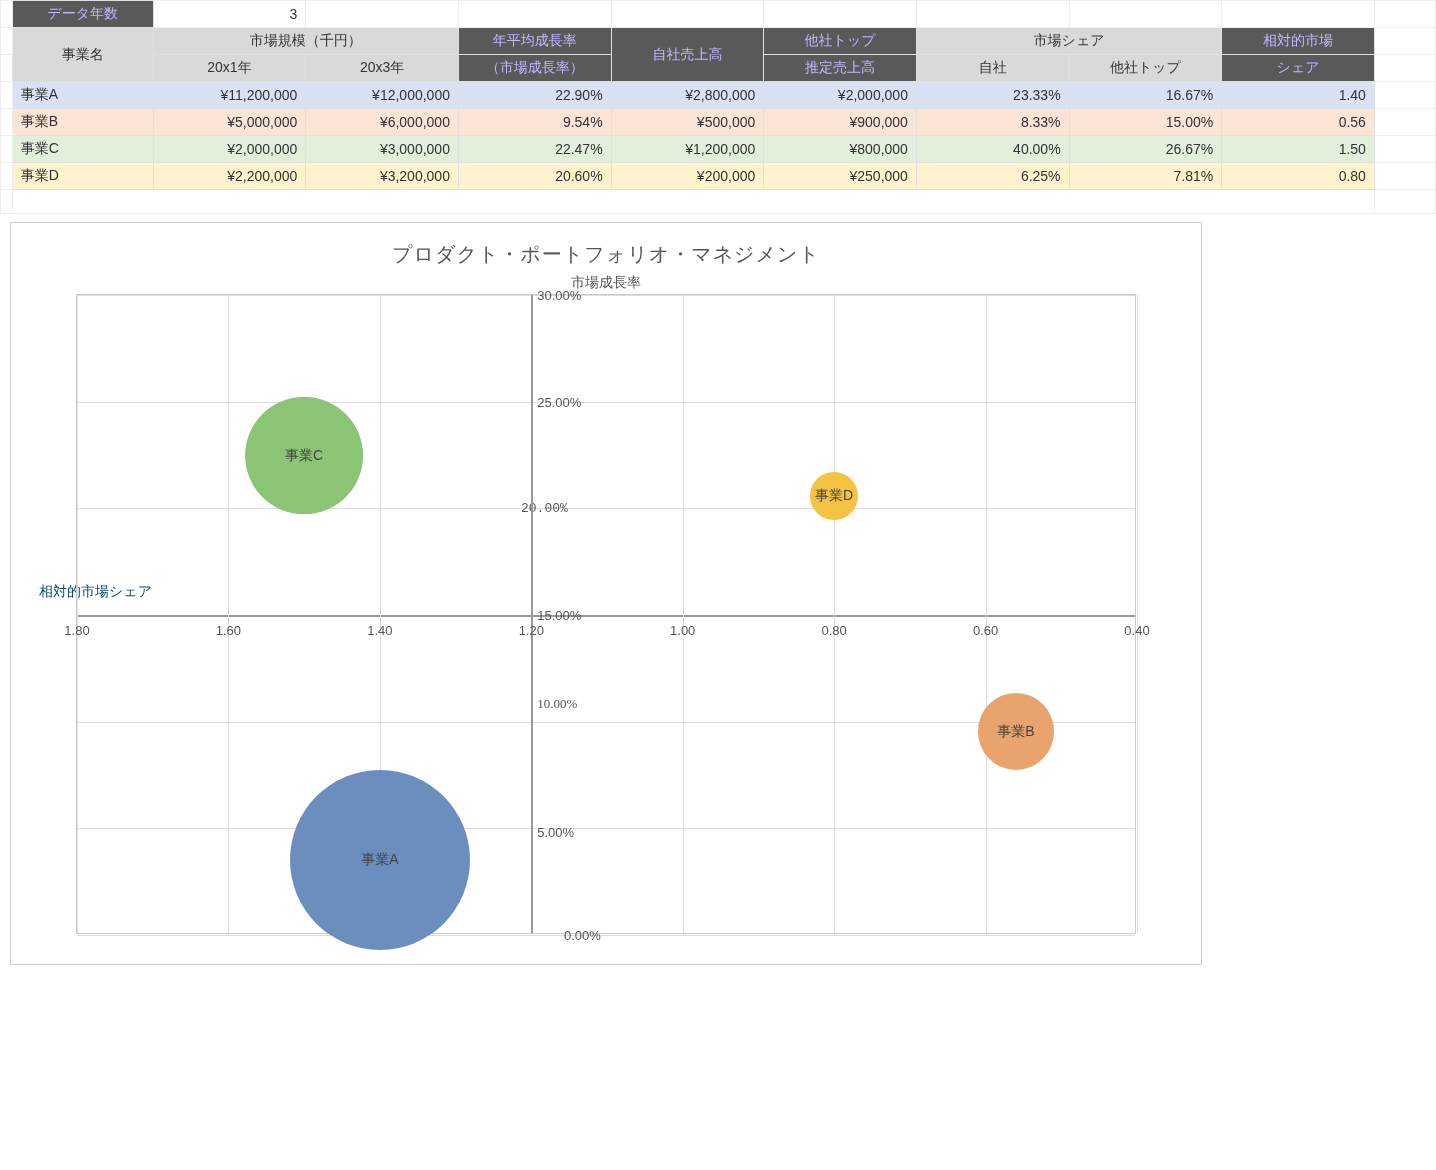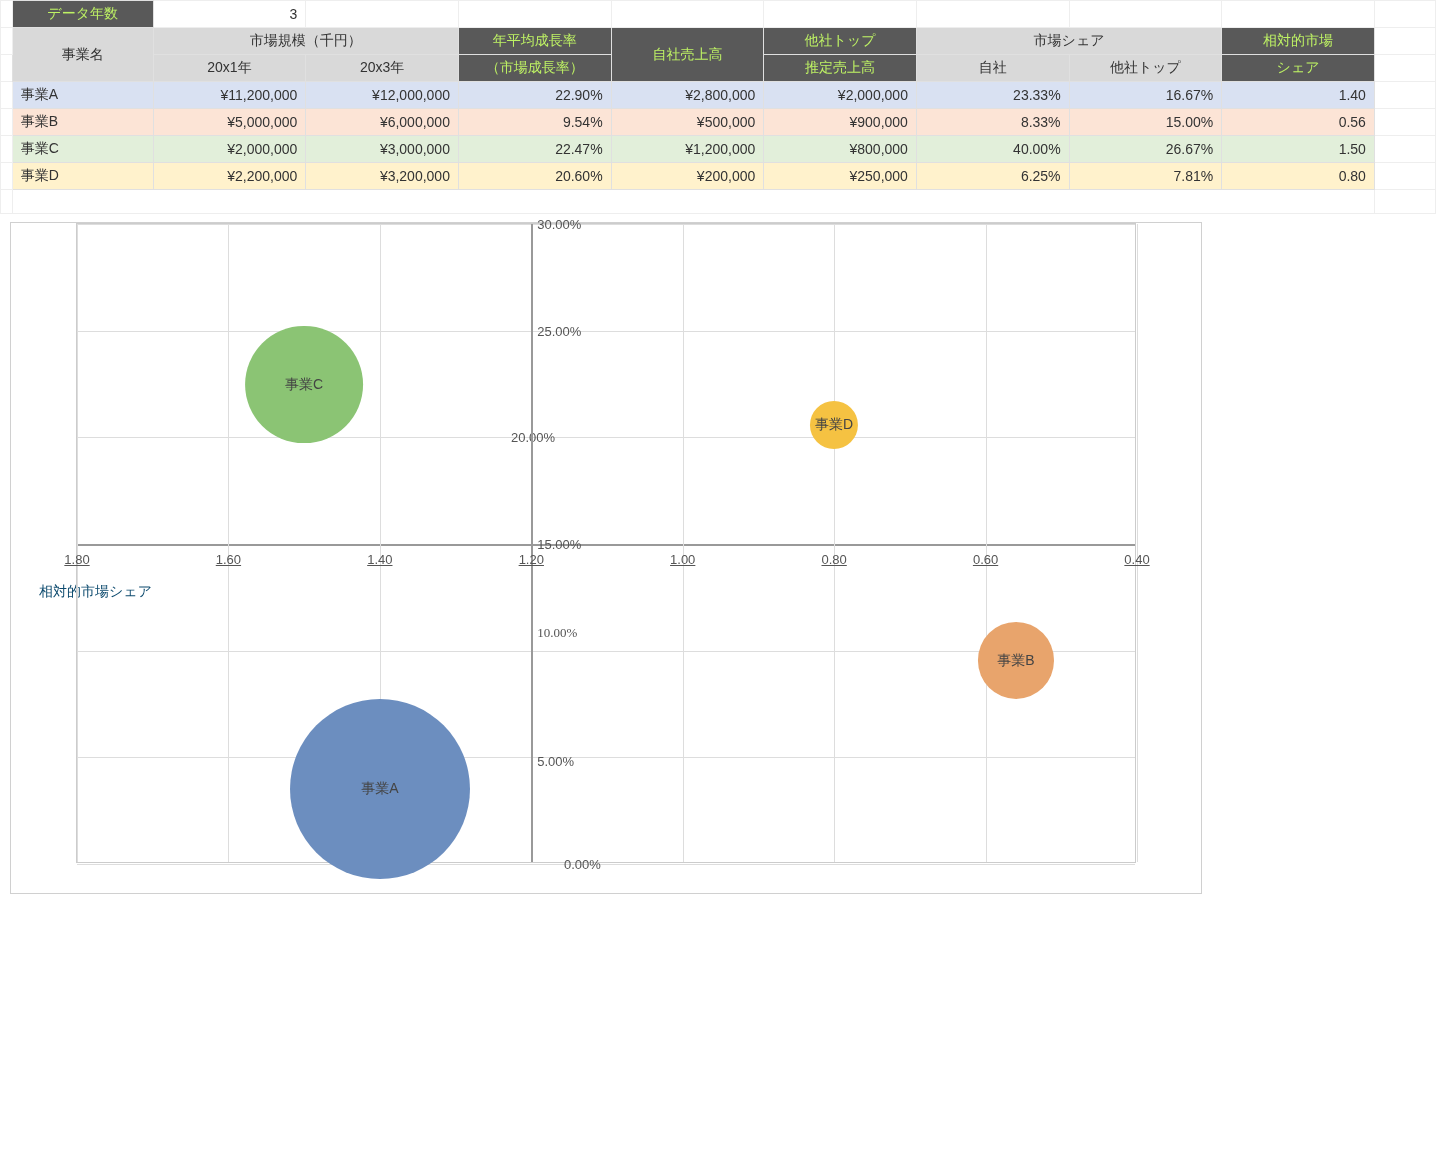--- a/index.html
+++ b/index.html
@@ -6,21 +6,21 @@
     margin: 0;
     font-family: "Hiragino Sans", "Meiryo", sans-serif;
     font-size: 14px;
     background: #fff;
     color: #333;
   }
   .wrap { width: 1436px; }
   table { border-collapse: collapse; width: 100%; table-layout: fixed; }
   td, th { border: 1px solid #e0e0e0; padding: 4px 8px; height: 24px; box-sizing: border-box; }
   .gridline { border: 1px solid #eee; }
-  .hdr-dark { background: #595959; color: #bef264; text-align: center; margin-left: 16px; }
+  .hdr-dark { background: #595959; color: #c4b5fd; text-align: center; margin-left: 16px; }
   .hdr-light { background: #d9d9d9; color: #333; text-align: center; }
   .right { text-align: right; }
   .row-a { background: #d9e1f2; }
   .row-b { background: #fce4d6; }
   .row-c { background: #e2efda; }
   .row-d { background: #fff2cc; }
   .chart-container {
     margin: 8px 10px;
     border: 1px solid #d0d0d0;
     width: 1190px;
@@ -36,21 +36,21 @@
     width: 1060px;
     height: 640px;
     border: 1px solid #ccc;
     box-sizing: border-box;
   }
   .hgrid { position:absolute; left:0; right:0; border-top:1px solid #ddd; }
   .vgrid { position:absolute; top:0; bottom:0; border-left:1px solid #ddd; }
   .hgrid.dark { border-top:2px solid #999; }
   .vgrid.dark { border-left:2px solid #999; }
   .ytick { position:absolute; font-size:13px; color:#555; transform:translateY(-50%); }
-  .xtick { position:absolute; font-size:13px; color:#555; transform:translateX(-50%);text-decoration:underline; }
+  .xtick { position:absolute; font-size:13px; color:#555; transform:translateX(-50%); }
   .bubble { position:absolute; border-radius:50%; display:flex; align-items:center; justify-content:center; font-size:14px; color:#444; transform:translate(-50%,-50%); }
   .bub-a { background:#6c8ebf; }
   .bub-b { background:#e8a46c; }
   .bub-c { background:#8bc474; }
   .bub-d { background:#f5c242; }
   .blank { background:#fff; }
   col.c0 { width: 10px; }
   col.cname { width: 120px; }
   col.cn { width: 130px; }
   col.cend { width: 52px; }
@@ -164,29 +164,31 @@
 </tr>
 <tr>
           <td class="gridline blank"></td>
           <td class="gridline blank" colspan="9"></td>
           <td class="gridline blank"></td>
         </tr>
 </tbody>
     </table>
 
 <div class="chart-container">
+  <div class="chart-title">プロダクト・ポートフォリオ・マネジメント</div>
+  <div class="chart-y-top">市場成長率</div>
   <div class="chart-x-label" style="left:28px; top:360px;">相対的市場シェア</div>
 
   <div class="plot" id="plot">
         <div class="hgrid" style="top: 0px;"></div>
         <div class="ytick" style="left: 460.286px; top: 0px;">30.00%</div>
         <div class="hgrid" style="top: 106.667px;"></div>
         <div class="ytick" style="left: 460.286px; top: 106.667px;">25.00%</div>
         <div class="hgrid" style="top: 213.333px;"></div>
-        <div class="ytick" style="left: 434px; top: 213.333px;">20.00%</div>
+        <div class="ytick" style="left: 444px; top: 213.333px; font-family: Liberation Mono, monospace;">20.00%</div>
         <div class="hgrid dark" style="top: 320px;"></div>
         <div class="ytick" style="left: 460.286px; top: 320px;">15.00%</div>
         <div class="hgrid" style="top: 426.667px;"></div>
         <div class="ytick" style="left: 460.286px; top: 409px; font-family: Liberation Serif, serif;">10.00%</div>
         <div class="hgrid" style="top: 533.333px;"></div>
         <div class="ytick" style="left: 460.286px; top: 537px;">5.00%</div>
         <div class="hgrid" style="top: 640px;"></div>
         <div class="ytick" style="left: 487px; top: 640px;">0.00%</div>
         <div class="vgrid" style="left: 0px;"></div>
         <div class="xtick" style="left: 0px; top: 328px;">1.80</div>

